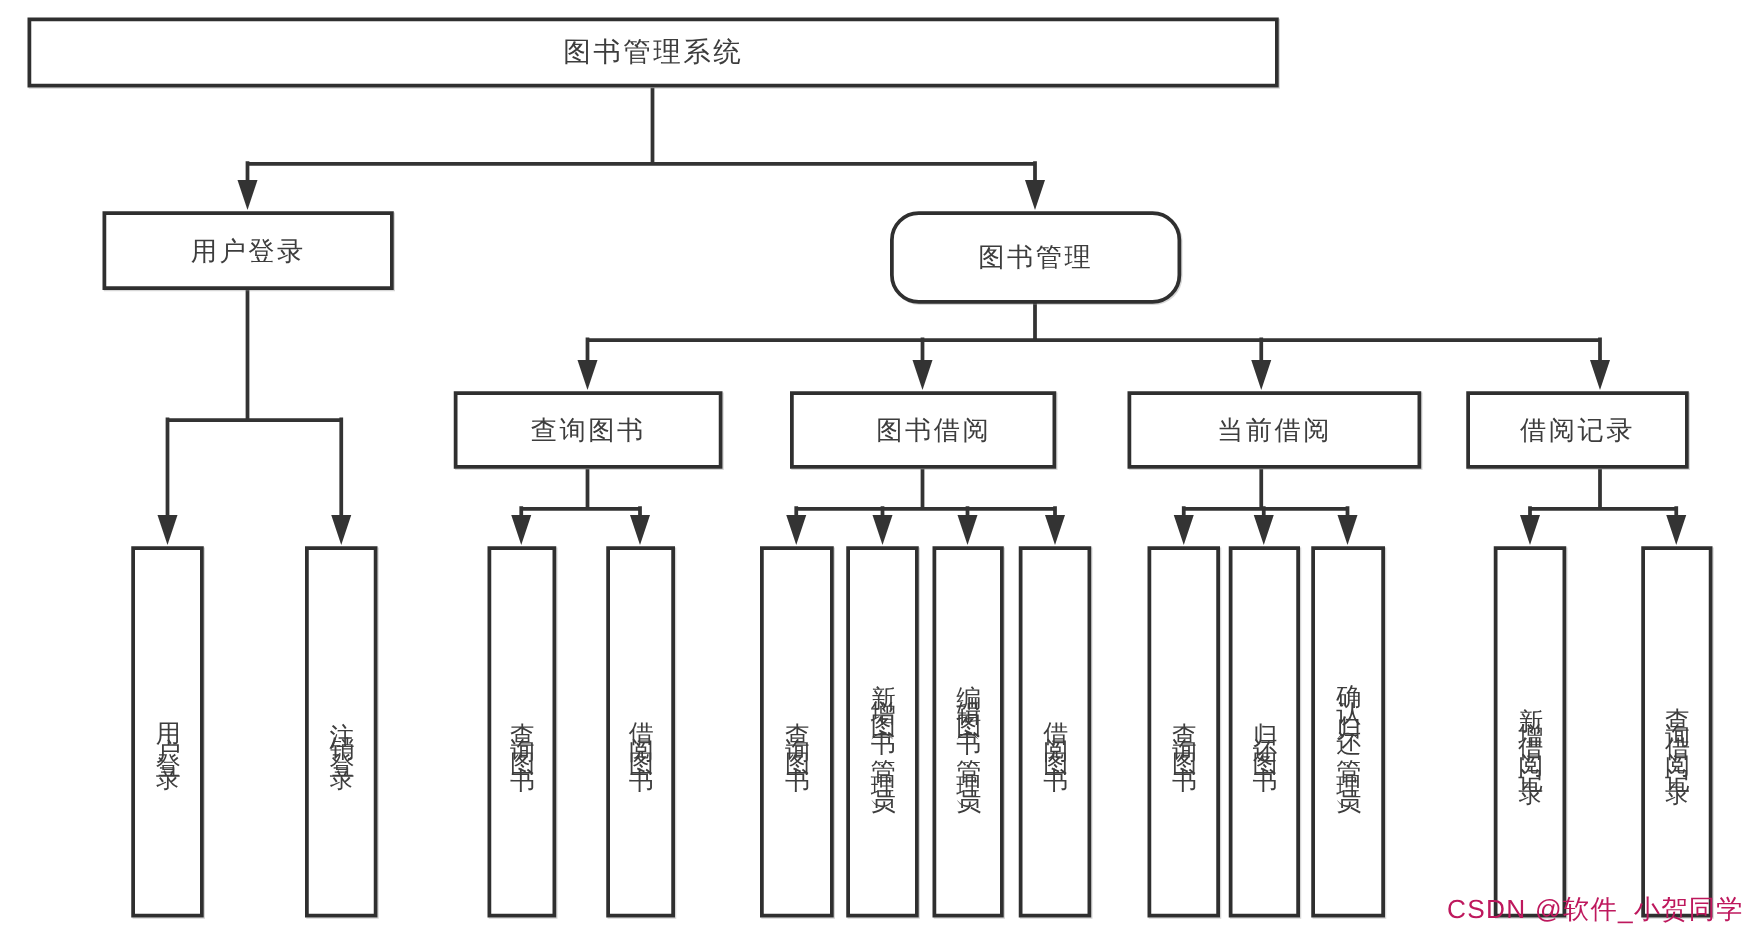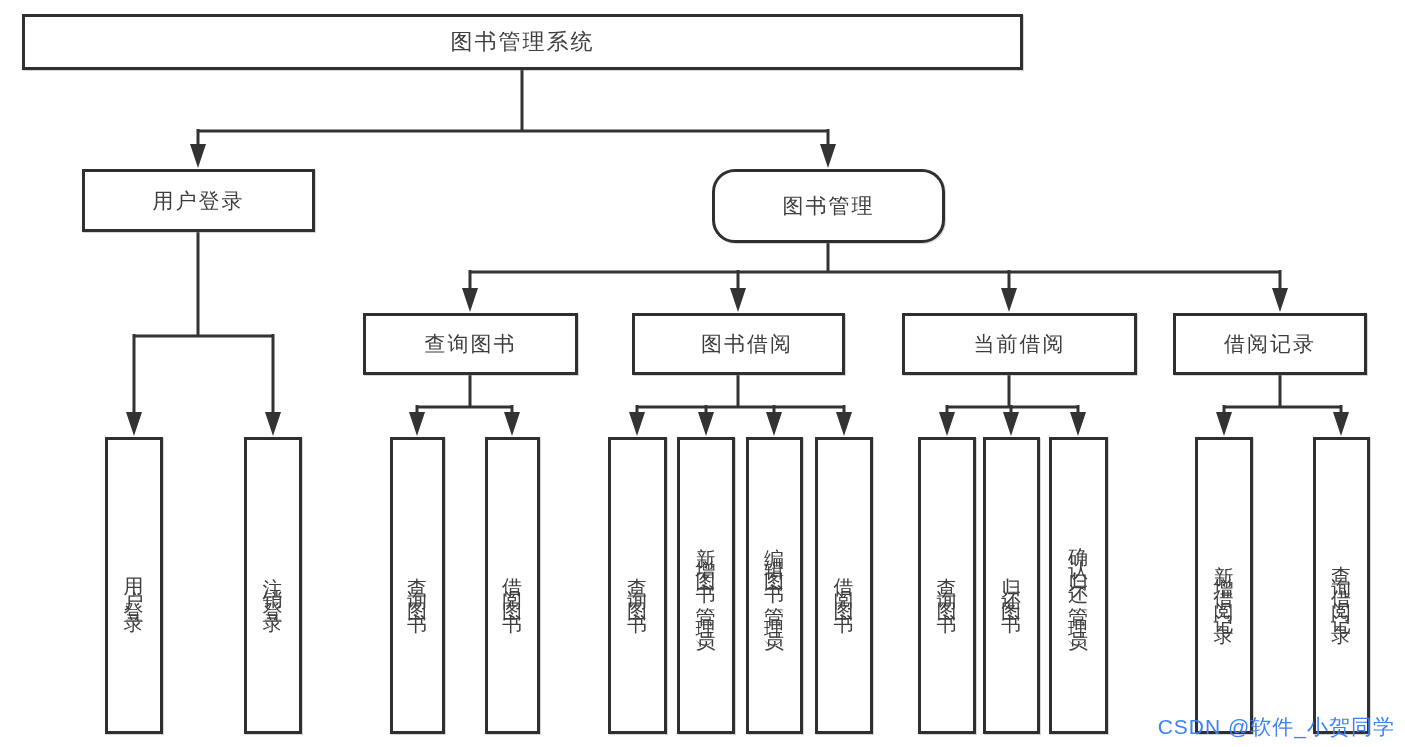--- a/index.html
+++ b/index.html
@@ -36,21 +36,21 @@
     font-size: 20px;
     line-height: 1;
     letter-spacing: 12px;
     color: #3d3d3d;
   }
   .watermark {
     position: absolute;
     right: 10px;
     bottom: 6px;
     font-size: 21px;
-    color: #3b82f6;
+    color: #be185d;
     letter-spacing: 1px;
     white-space: nowrap;
   }
 </style>
 </head>
 <body>
 
 <div class="stage">
 
   <svg class="connectors" viewBox="0 0 1405 747" xmlns="http://www.w3.org/2000/svg">
@@ -94,21 +94,21 @@
   </svg>
 
   <div class="node hnode root" style="left:22px; top:14px; width:1001px; height:56px;">图书管理系统</div>
 
   <div class="node hnode" style="left:82px; top:169px; width:233px; height:63px;">用户登录</div>
   <div class="node hnode" style="left:712px; top:169px; width:233px; height:74px;border-radius:23px;">图书管理</div>
 
   <div class="node hnode" style="left:363px; top:313px; width:215px; height:62px;">查询图书</div>
   <div class="node hnode" style="left:632px; top:313px; width:213px; height:62px;padding-left:17px;">图书借阅</div>
   <div class="node hnode" style="left:902px; top:313px; width:235px; height:62px;">当前借阅</div>
-  <div class="node hnode" style="left:1173px; top:313px; width:194px; height:62px;">借阅记录</div>
+  <div class="node hnode" style="left:1173px; top:313px; width:178px; height:62px;">借阅记录</div>
 
   <div class="node leaf" style="left:105px; top:437px; width:58px; height:297px;">
     <span>用户登录</span>
   </div>
   <div class="node leaf" style="left:244px; top:437px; width:58px; height:297px;">
     <span>注销登录</span>
   </div>
 
   <div class="node leaf" style="left:390px; top:437px; width:55px; height:297px;">
     <span>查询图书</span>

